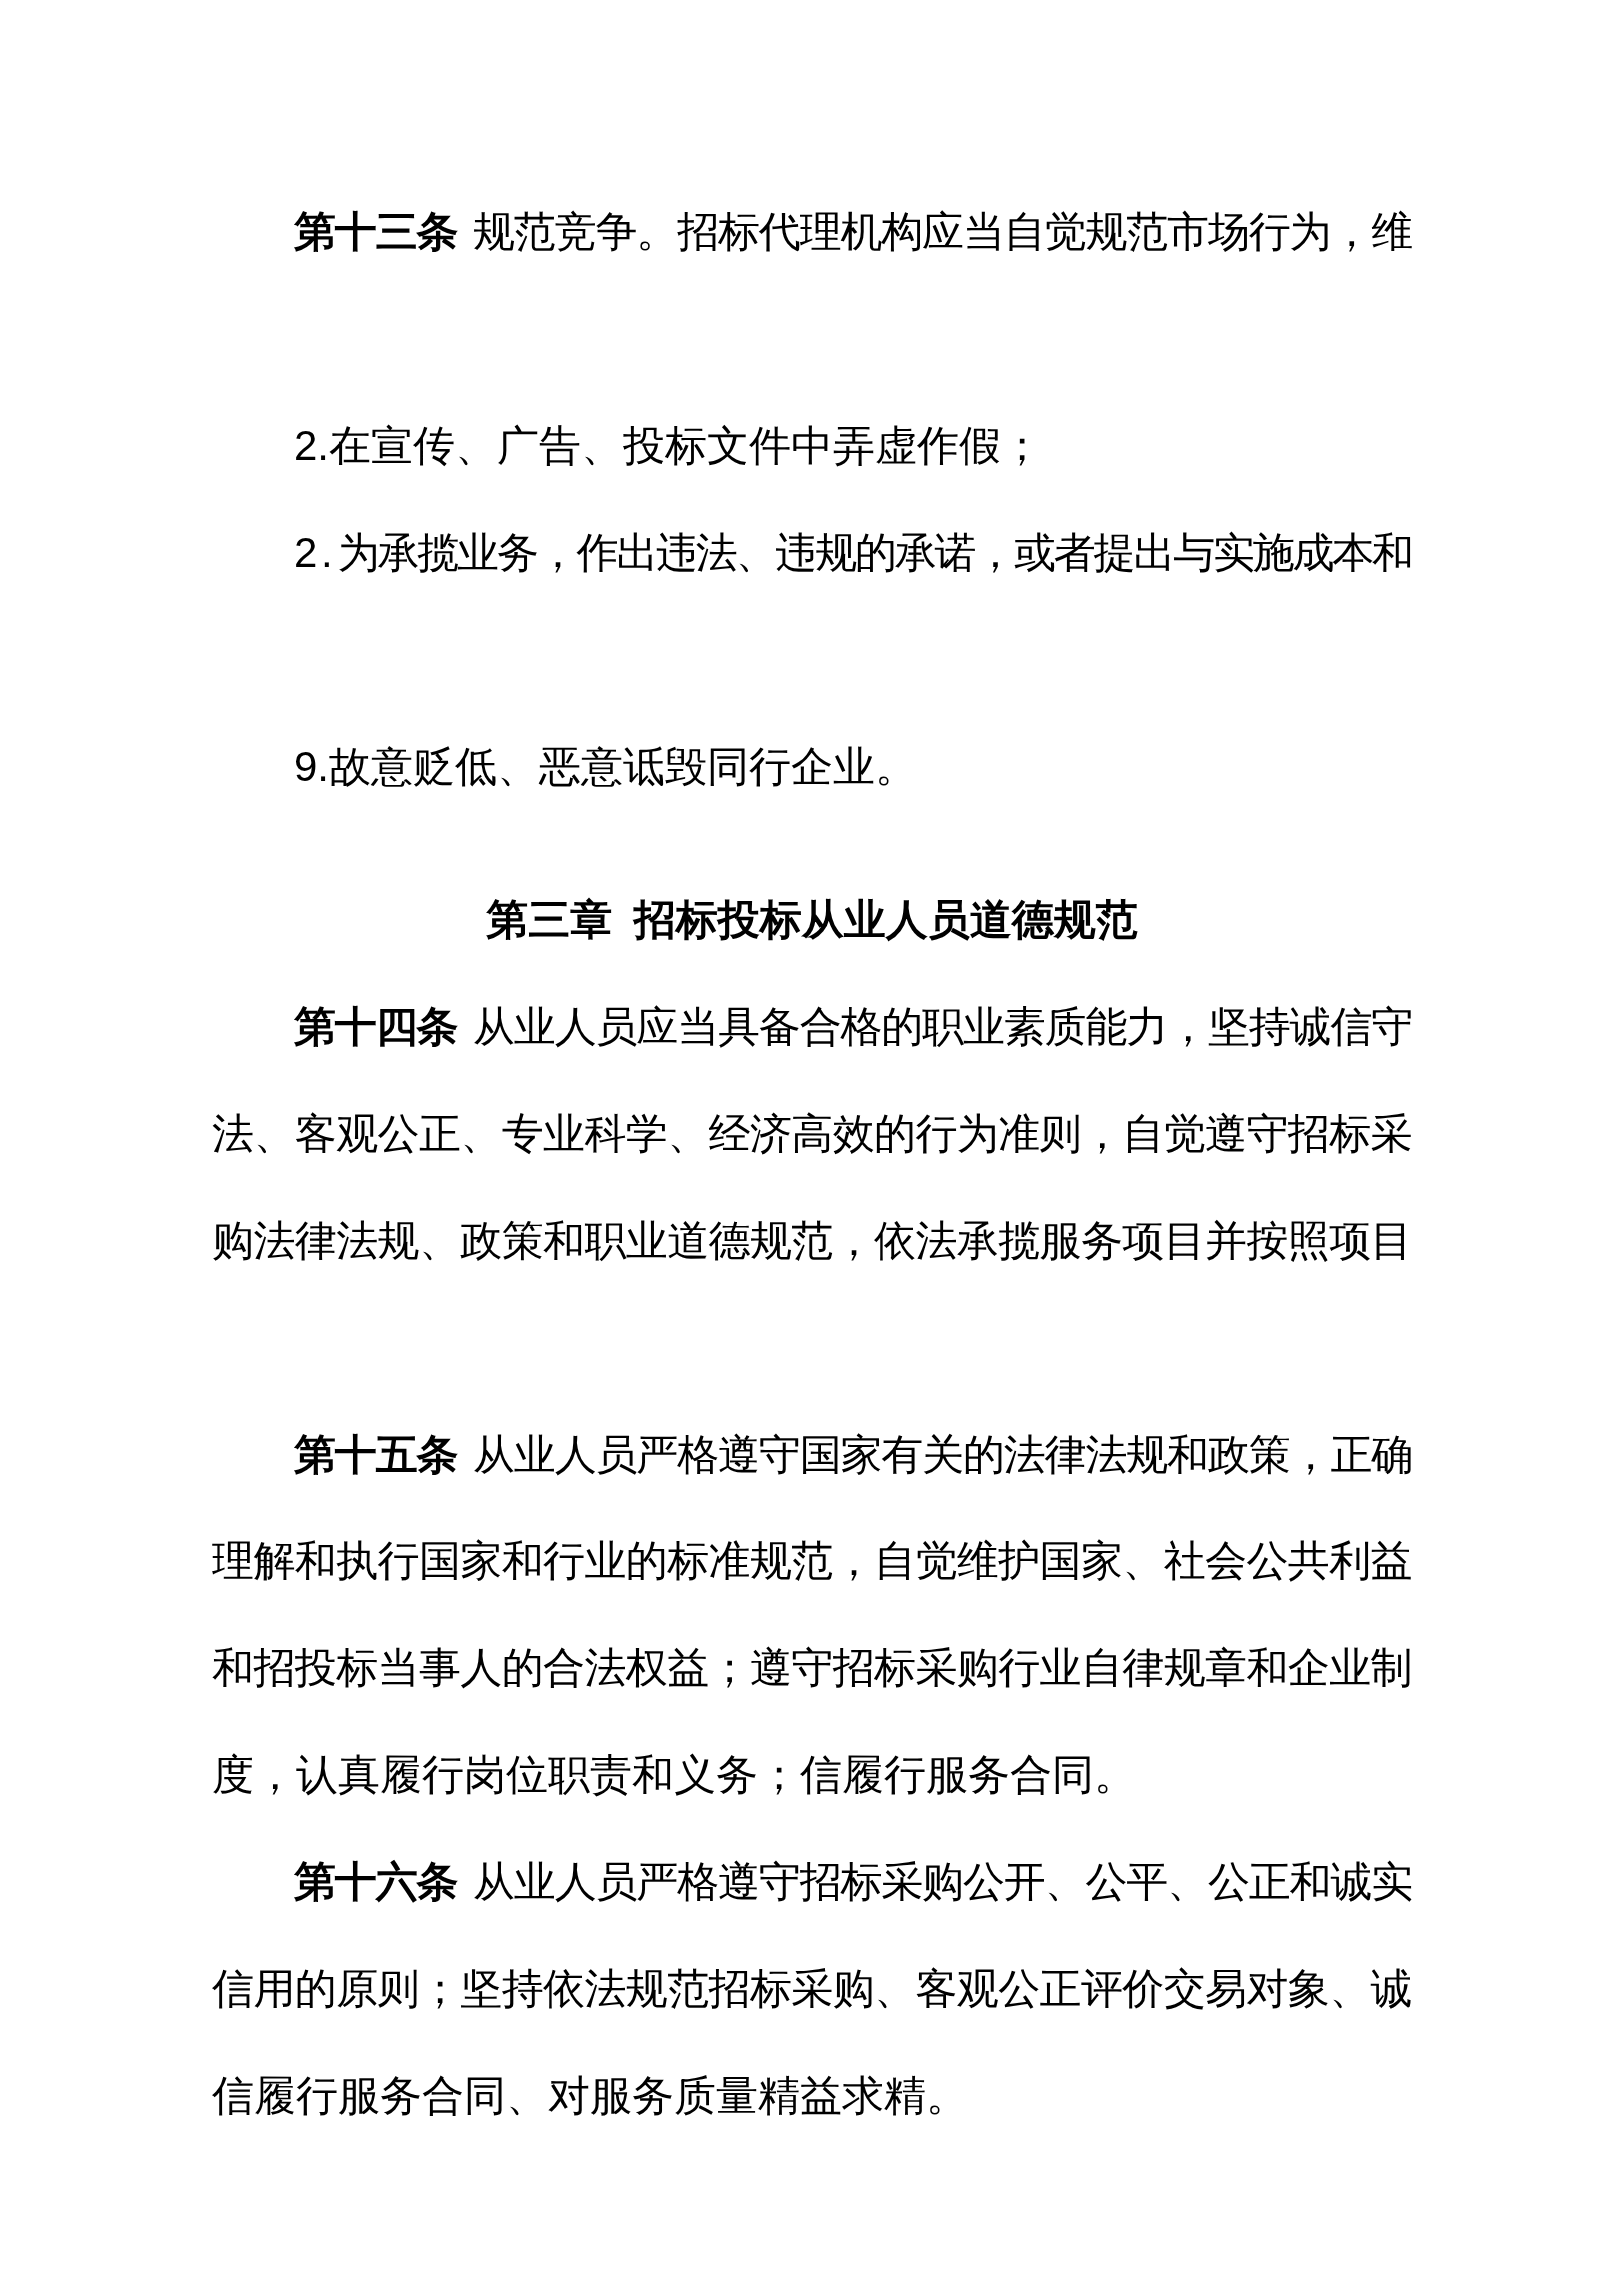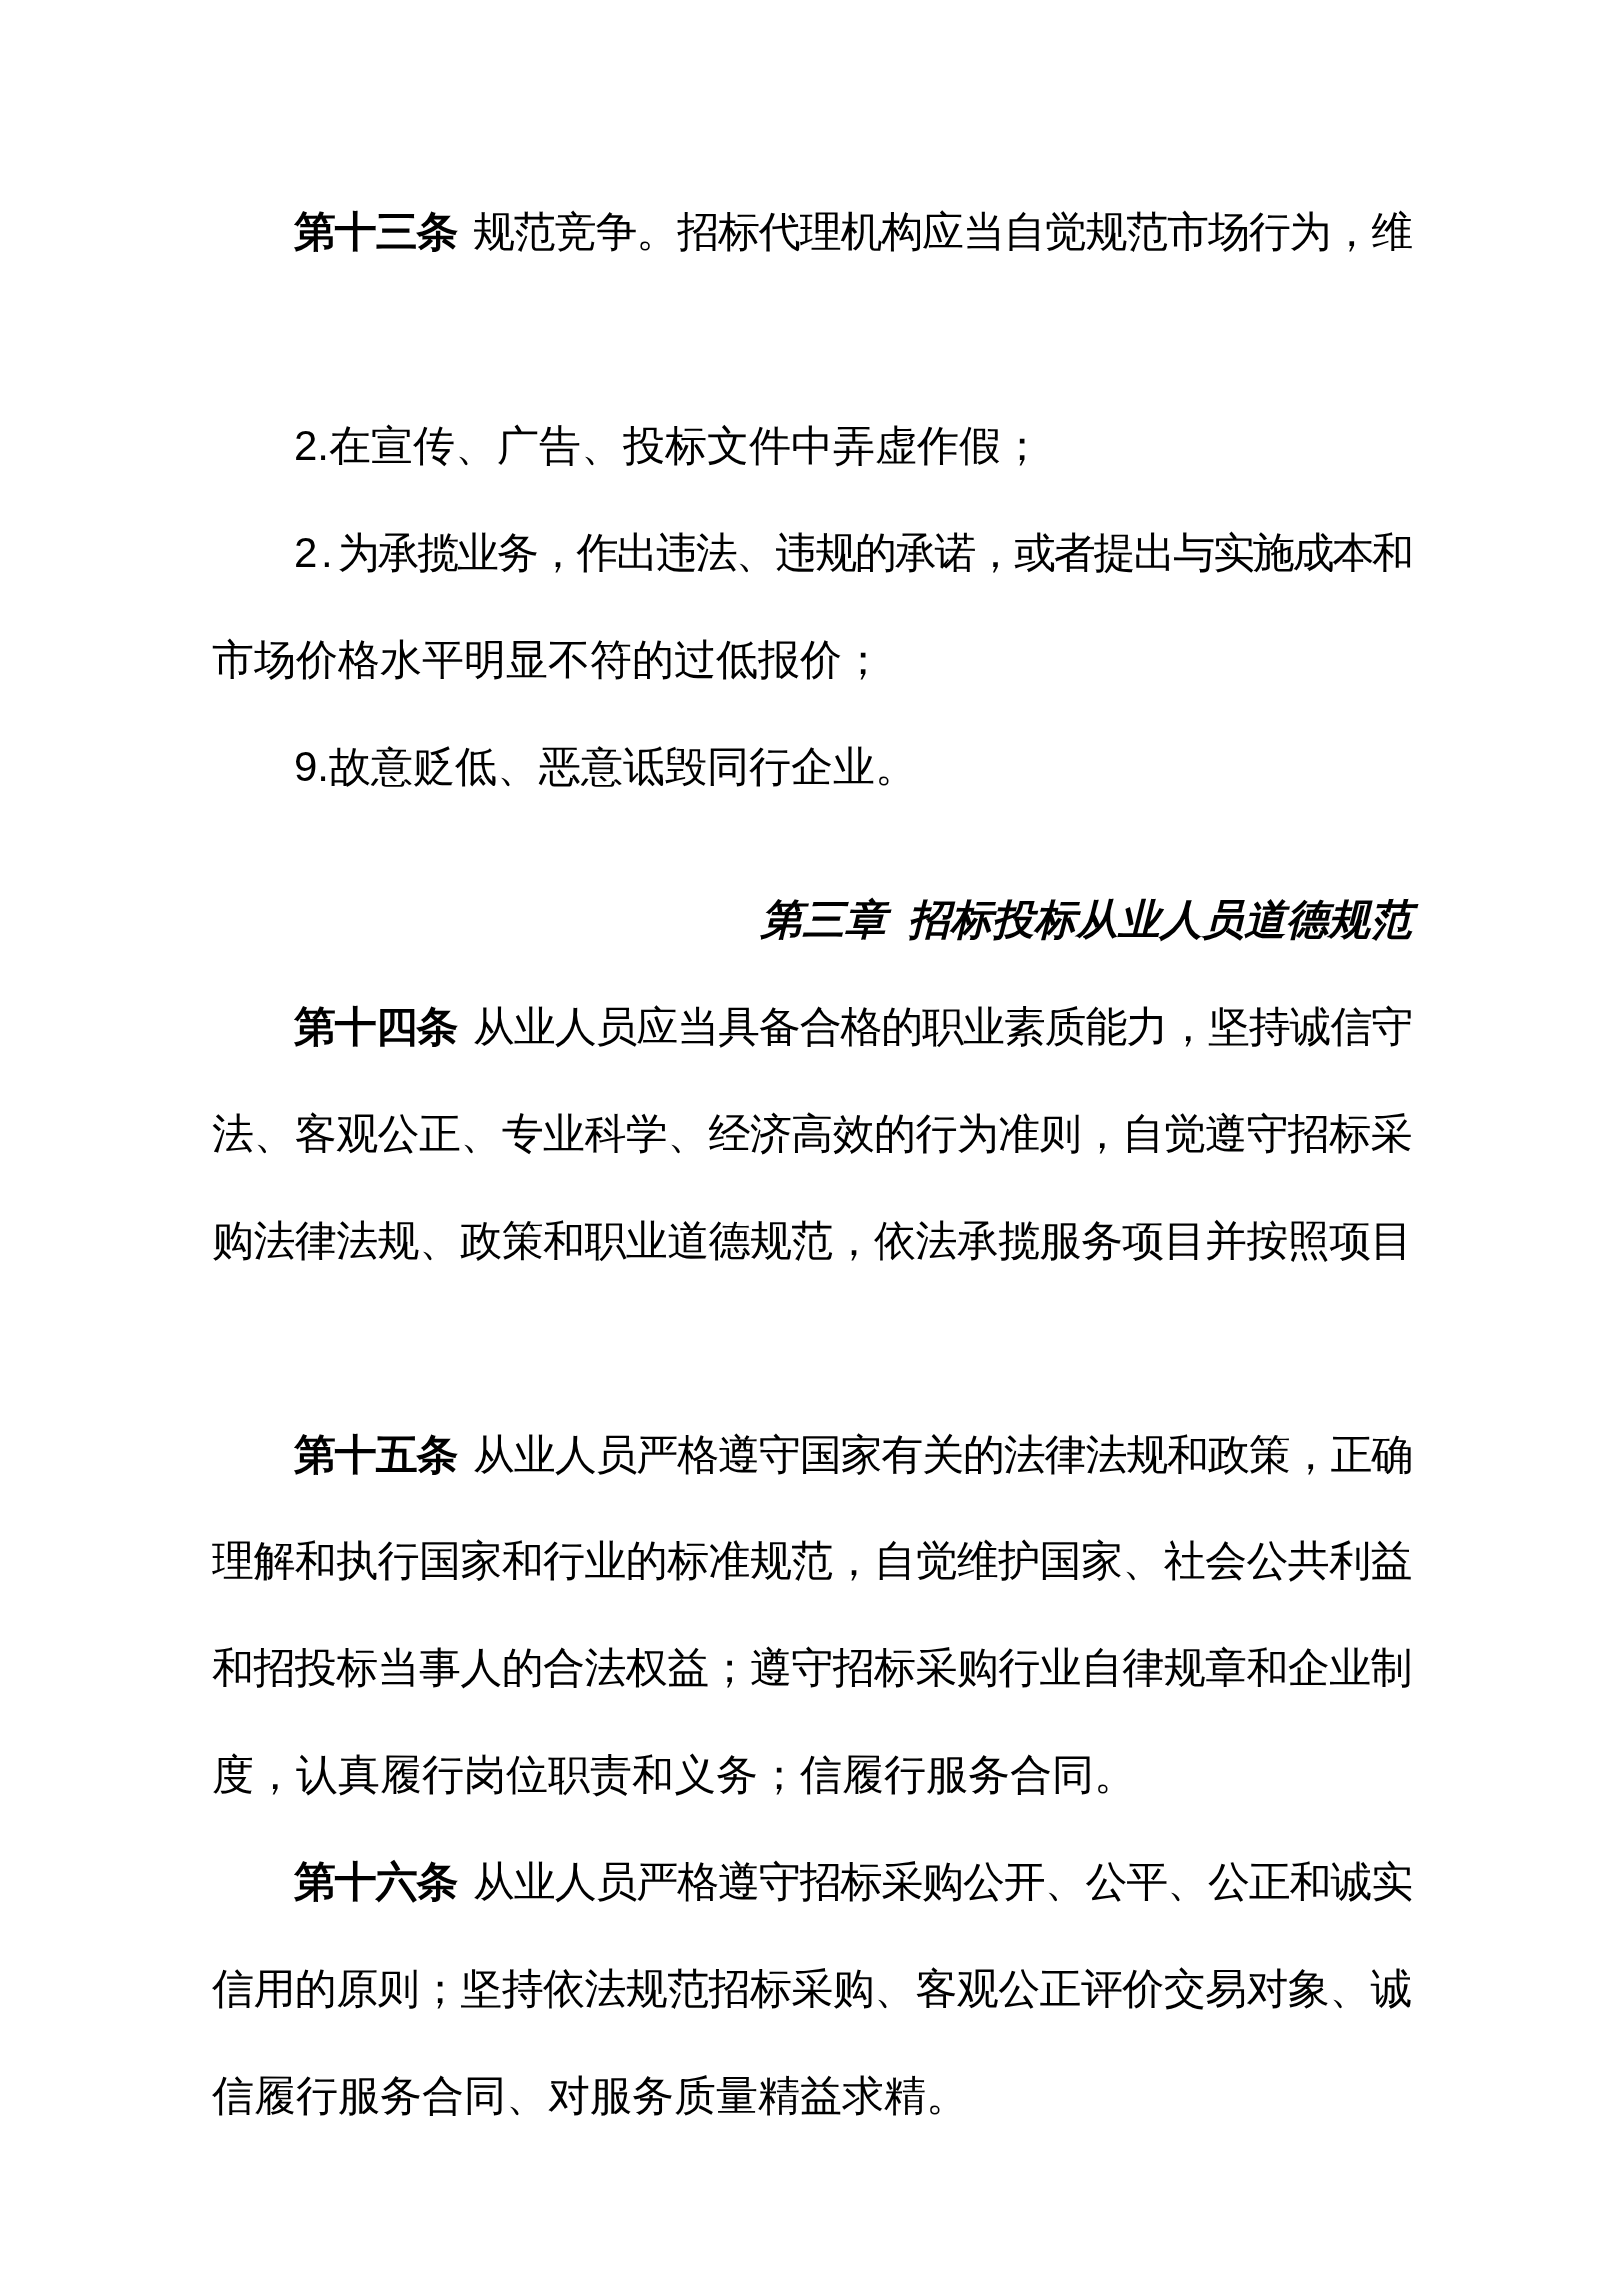--- a/index.html
+++ b/index.html
@@ -34,24 +34,23 @@
   .left{
     display:block;
     line-height:107px;
     white-space:nowrap;
   }
   .indent{padding-left:82px;}
   .prefix{font-weight:700;}
   .heading{
     display:block;
     line-height:107px;
-    text-align:right;
+    text-align:center;
     font-weight:700;
     white-space:nowrap;
-    font-style:italic;
   }
   .heading .prefix{margin-right:21.6px;}
 </style>
 </head>
 <body>
 
 <div class="page">
 
   <div class="line justify indent" style="top:178px">
     <span class="seg prefix"><span class="ch">第</span><span class="ch">十</span><span class="ch">三</span><span class="ch">条</span></span>
@@ -61,23 +60,20 @@
 
 
   <div class="line left indent" style="top:392px">
     <span>2.在宣传、广告、投标文件中弄虚作假；</span>
   </div>
 
   <div class="line justify indent" style="top:499px">
     <span class="seg"><span class="ch half">2</span><span class="ch half">.</span><span class="ch">为</span><span class="ch">承</span><span class="ch">揽</span><span class="ch">业</span><span class="ch">务</span><span class="ch">，</span><span class="ch">作</span><span class="ch">出</span><span class="ch">违</span><span class="ch">法</span><span class="ch">、</span><span class="ch">违</span><span class="ch">规</span><span class="ch">的</span><span class="ch">承</span><span class="ch">诺</span><span class="ch">，</span><span class="ch">或</span><span class="ch">者</span><span class="ch">提</span><span class="ch">出</span><span class="ch">与</span><span class="ch">实</span><span class="ch">施</span><span class="ch">成</span><span class="ch">本</span><span class="ch">和</span></span>
   </div>
 
-  <div class="line left" style="top:606px">
-    <span>市场价格水平明显不符的过低报价；</span>
-  </div>
 
   <div class="line left indent" style="top:713px">
     <span>9.故意贬低、恶意诋毁同行企业。</span>
   </div>
 
   <div class="line heading" style="top:866px">
     <span class="prefix">第三章</span><span>招标投标从业人员道德规范</span>
   </div>
 
   <div class="line justify indent" style="top:973px">

